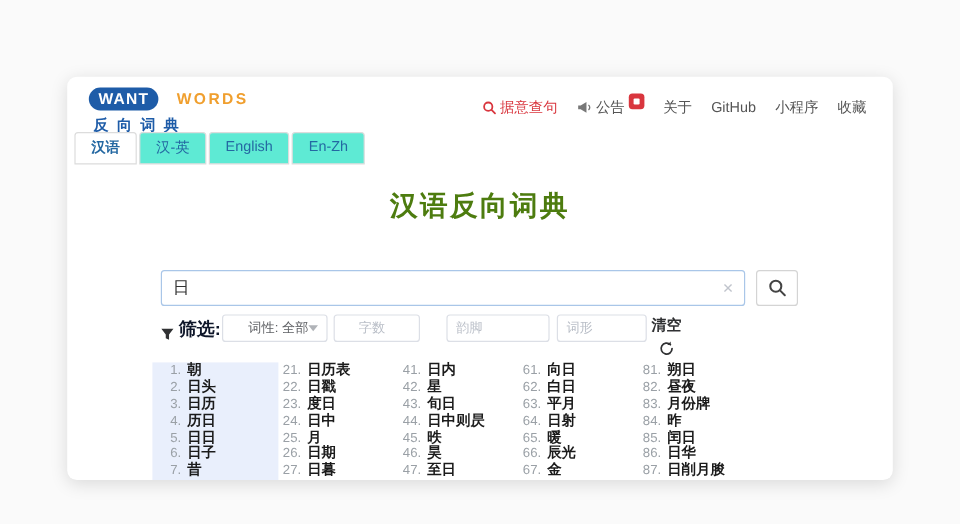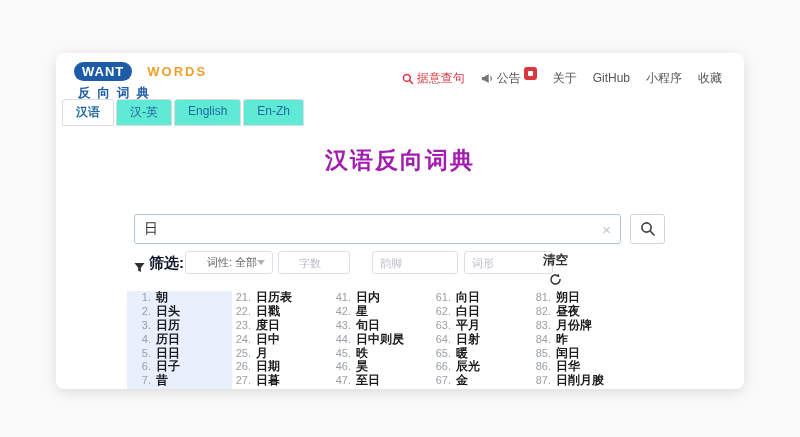--- a/index.html
+++ b/index.html
@@ -1,18 +1,18 @@
 <!DOCTYPE html>
 <html style="--brand_blue: #1e5ca8; --brand_orange: #f09f2e; --accent_red: #d9363e; --tab_blue: #2468a2; --highlight: #e9effc; --search_border: #a9c6e8;"><head>
 <meta charset="utf-8">
 <style>
   * { margin:0; padding:0; box-sizing:border-box; }
   html,body { width:800px; height:437px; font-family:"Liberation Sans", sans-serif; }
   .page { position:relative; width:800px; height:437px; background:#fafafa; overflow:hidden; }
-  .card { position:absolute; left:56px; top:53px; width:688px; height:336px; background:#ffffff;
+  .card { position:absolute; left:56px; top:64px; width:688px; height:336px; background:#ffffff;
           border-radius:8px; box-shadow:0 3px 14px rgba(0,0,0,0.13); overflow:hidden; }
 
   
   .logo { position:absolute; left:18px; top:9px; cursor:pointer; }
   .logo-row { display:flex; align-items:center; }
   .logo-want { background:var(--brand_blue); color:#fff; font-weight:800; font-size:13px;
                letter-spacing:1px; padding:2px 8px; border-radius:10px; }
   .logo-words { color:var(--brand_orange); font-weight:800; font-size:13px; letter-spacing:2px; margin-left:15px; }
   .logo-sub { margin-top:4px; margin-left:4px; color:var(--brand_blue); font-weight:700;
               font-size:12.5px; letter-spacing:7px; }
@@ -29,21 +29,21 @@
                   background:#fff; border-radius:1px; }
 
   
   .tabs { position:absolute; left:6px; top:46px; display:flex; }
   .tab { border:1px solid #dcdcdc; background:#5eead4; color:var(--tab_blue); font-size:12px;
          padding:4px 13px; margin-right:2px; border-radius:3px 3px 0 0; cursor:pointer; }
   .tab.active { background:#fff; font-weight:700; }
 
   
   .title { position:absolute; left:0; top:92px; width:100%; text-align:center; font-size:23px;
-           font-weight:700; color:#a21caf; letter-spacing:2px; }
+           font-weight:700; color:#4d7c0f; letter-spacing:2px; }
 
   
   .search-wrap { position:absolute; left:78px; top:161px; width:487px; height:30px;
                  border:1px solid var(--search_border); border-radius:3px; background:#fff;
                  display:flex; align-items:center; padding:0 9px; }
   .search-input { flex:1; border:none; outline:none; font-size:14px; color:#333; background:transparent;
                   font-family:"Liberation Sans", sans-serif; }
   .clear-x { color:#c0c4cc; font-size:15px; cursor:pointer; line-height:1; padding-left:6px; }
   .search-btn { position:absolute; left:574px; top:161px; width:35px; height:30px; background:#fff;
                 border:1px solid #d4d4d4; border-radius:3px; display:flex; align-items:center;
@@ -55,21 +55,21 @@
   .pos-select { position:absolute; left:129px; top:198px; width:88px; height:23px;
                 border:1px solid #dcdfe6; border-radius:3px; background:#fff; display:flex;
                 align-items:center; justify-content:flex-end; padding:0 7px; font-size:11px;
                 color:#606266; cursor:pointer; }
   .caret { width:0; height:0; border-left:4px solid transparent; border-right:4px solid transparent;
            border-top:5px solid #b0b3b8; }
   .f-input { position:absolute; top:198px; height:23px; border:1px solid #dcdfe6; border-radius:3px;
              padding:0 7px; font-size:11px; color:#333; outline:none;
              font-family:"Liberation Sans", sans-serif; }
   .f-input::placeholder { color:#b9bec7; }
-  #f1 { left:222px; width:72px;padding-left:20px; } #f2 { left:316px; width:86px; } #f3 { left:408px; width:89px; }
+  #f1 { left:222px; width:72px;padding-left:20px; } #f2 { left:316px; width:86px; } #f3 { left:408px; width:75px; }
   .clear-btn { position:absolute; left:487px; top:199px; border:none; background:transparent;
                display:flex; align-items:center; gap:4px; font-size:12.5px; font-weight:700;
                color:#303133; cursor:pointer; font-family:"Liberation Sans", sans-serif;flex-direction:column; }
 
   
   .results { position:absolute; left:0; top:238px; width:688px; height:98px; }
   .col { position:absolute; top:0; width:110px; }
   .col.hl { background:var(--highlight); width:105px; height:98px; }
   .r-row { display:flex; align-items:baseline; height:13.9px; line-height:13.9px; }
   .r-num { width:24px; text-align:right; font-size:11px; color:#9aa0a6; flex:0 0 24px; }

